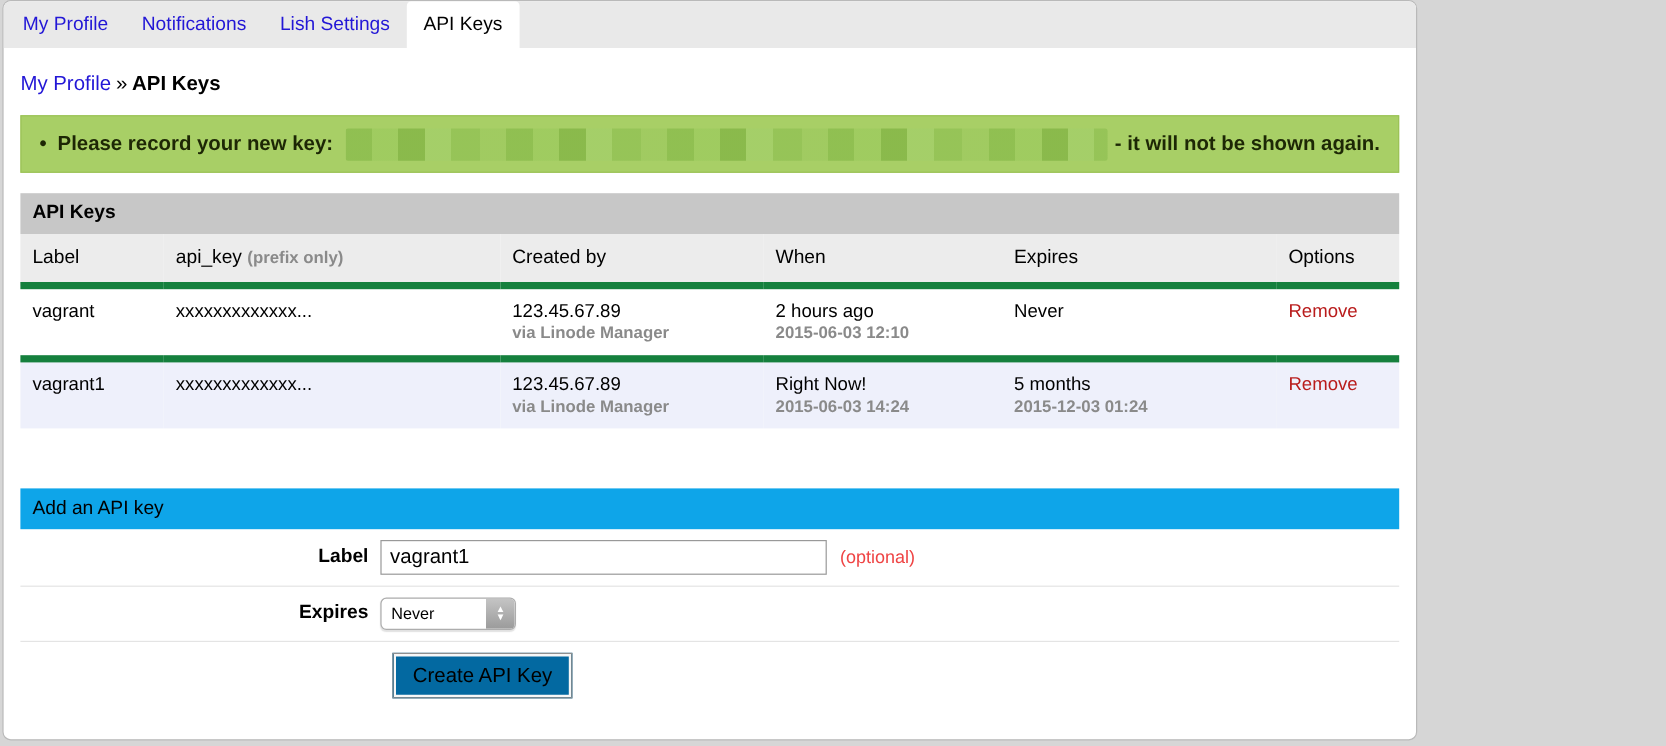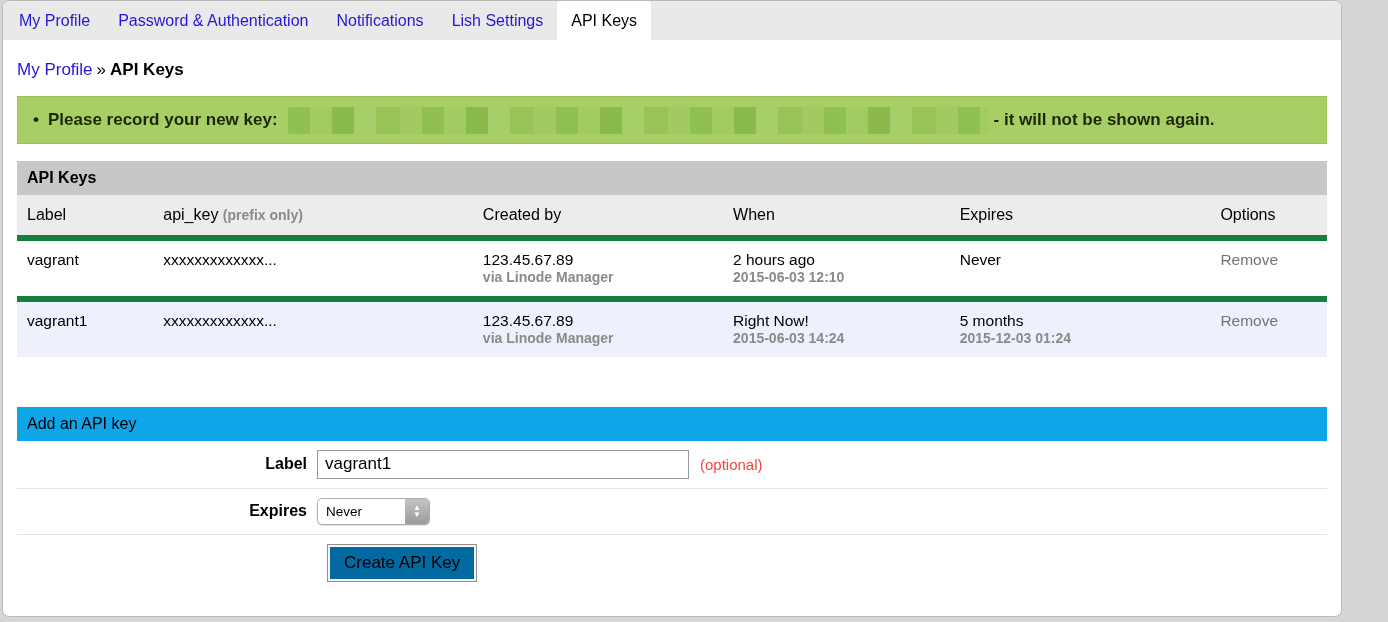--- a/index.html
+++ b/index.html
@@ -5,21 +5,21 @@
   * { box-sizing: border-box; }
   html, body { margin: 0; padding: 0; }
   body {
     width: 1388px; height: 622px;
     background: #d6d6d6;
     font-family: "Liberation Sans", sans-serif;
     color: #000;
     overflow: hidden;
   }
   .window {
-    width: 1340px; height: 617px;
+    width: 1179px; height: 617px;
     margin: 0 2px;
     background: #fff;
     border: 1px solid #b9b9b9;
     border-radius: 7px;
     overflow: hidden;
   }
   
   .tabbar {
     background: #e9e9e9;
     height: 39px;
@@ -98,21 +98,21 @@
     line-height: 1.25;
   }
   table.keys tr.alt td { background: #eef0fb; }
   .col-label   { width: 10.4%; }
   .col-apikey  { width: 24.4%; }
   .col-created { width: 19.1%; }
   .col-when    { width: 17.3%; }
   .col-expires { width: 19.9%; }
   .col-options { width: 8.9%; }
   .muted { color: #8a8a8a; font-size: 14px; font-weight: 700; }
-  a.remove { color: #737373; text-decoration: none; cursor: pointer; }
+  a.remove { color: #b91c1c; text-decoration: none; cursor: pointer; }
   
   .form-title {
     background: #0ea5e9;
     font-size: 16px;
     padding: 8px 10px;
     margin-top: 50px;
   }
   .form-row {
     display: flex;
     align-items: center;
@@ -173,21 +173,20 @@
     cursor: pointer;
   }
 </style>
 </head>
 <body>
 
 <div class="window">
 
   <div class="tabbar">
     <div class="tab">My Profile</div>
-    <div class="tab">Password &amp; Authentication</div>
     <div class="tab">Notifications</div>
     <div class="tab">Lish Settings</div>
     <div class="tab active">API Keys</div>
   </div>
 
   <div class="content">
 
     <div class="breadcrumb">
       <a>My Profile</a><span class="sep">»</span><span class="current">API Keys</span>
     </div>

